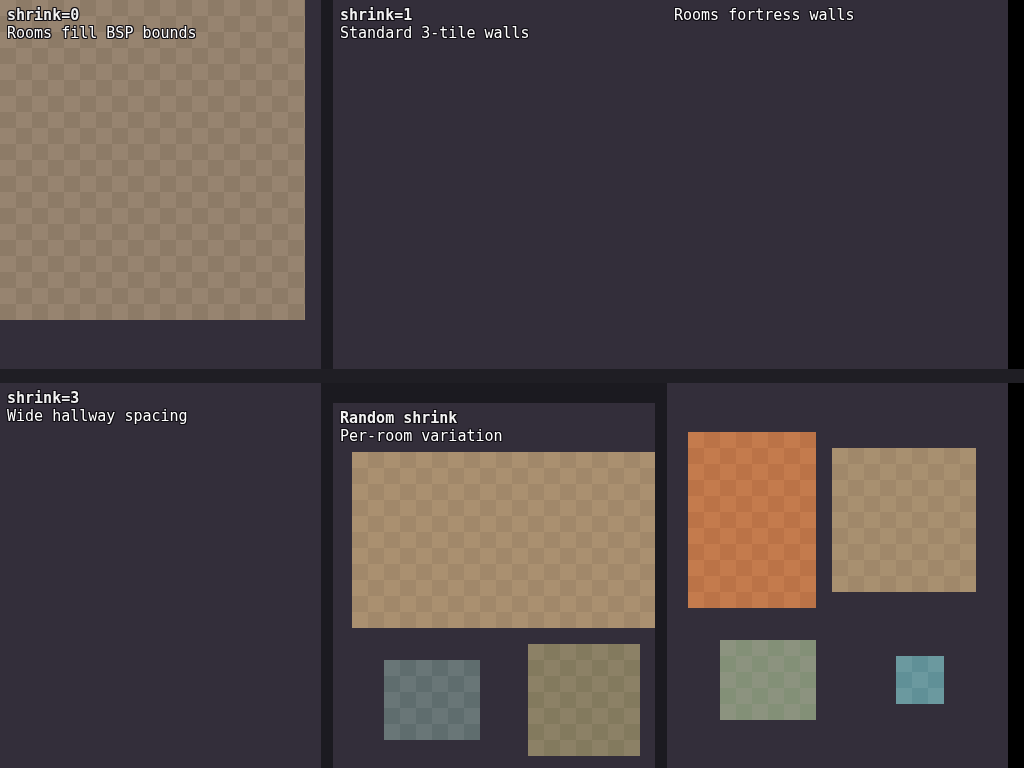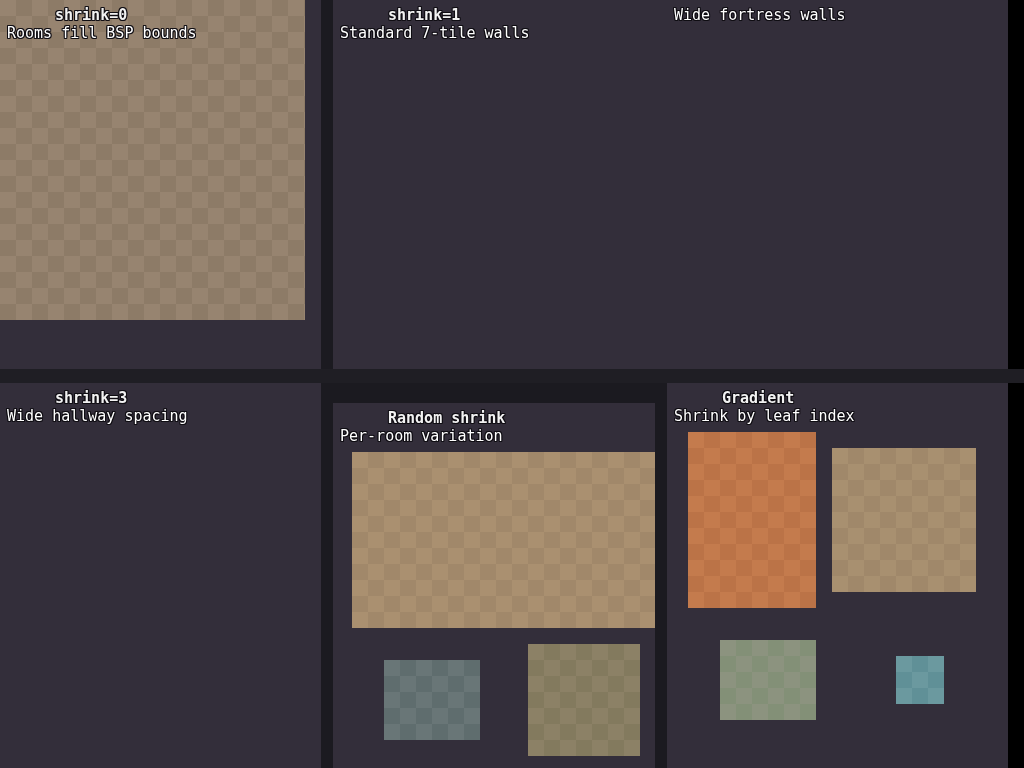--- a/index.html
+++ b/index.html
@@ -27,21 +27,21 @@
     background-size:32px 32px;
   }
   .caption{position:absolute;left:7px;top:6px;z-index:5;}
   .panel-title,.panel-sub{
     font-size:15px;line-height:18px;white-space:pre;
     text-shadow:
       -1px -1px 0 rgba(15,13,19,.9), 0 -1px 0 rgba(15,13,19,.9), 1px -1px 0 rgba(15,13,19,.9),
       -1px  0   0 rgba(15,13,19,.9),                             1px  0   0 rgba(15,13,19,.9),
       -1px  1px 0 rgba(15,13,19,.9), 0  1px 0 rgba(15,13,19,.9), 1px  1px 0 rgba(15,13,19,.9);
   }
-  .panel-title{font-weight:bold;color:#f2f2f2;margin-left:48px;}
+  .panel-title{font-weight:bold;color:#f2f2f2;}
   .panel-sub{font-weight:normal;color:#ffffff;}
 </style>
 </head>
 <body>
 
 <div class="stage">
   <div class="divider"></div>
   <div class="row-bg r1"></div>
   <div class="row-bg r2"></div>
 
@@ -52,28 +52,28 @@
     <div class="caption">
       <div class="panel-title">shrink=0</div>
       <div class="panel-sub">Rooms fill BSP bounds</div>
     </div>
   </div>
 
   <div class="panel p2">
     <div class="rooms"></div>
     <div class="caption">
       <div class="panel-title">shrink=1</div>
-      <div class="panel-sub">Standard 7-tile walls</div>
+      <div class="panel-sub">Standard 3-tile walls</div>
     </div>
   </div>
 
   <div class="panel p3">
     <div class="rooms"></div>
     <div class="caption">
-      <div class="panel-sub">Wide fortress walls</div>
+      <div class="panel-sub">Rooms fortress walls</div>
     </div>
   </div>
 
   <div class="panel p4">
     <div class="rooms"></div>
     <div class="caption">
       <div class="panel-title">shrink=3</div>
       <div class="panel-sub">Wide hallway spacing</div>
     </div>
   </div>
@@ -90,18 +90,14 @@
     </div>
   </div>
 
   <div class="panel p6">
     <div class="rooms">
         <div class="room" style="left: 21px; top: 49px; width: 128px; height: 176px; --light: #c47b4d; --dark: #bb7347;"></div>
         <div class="room" style="left: 165px; top: 65px; width: 144px; height: 144px; --light: #a89070; --dark: #a0886a;"></div>
         <div class="room" style="left: 53px; top: 257px; width: 96px; height: 80px; --light: #8c937f; --dark: #839077;"></div>
         <div class="room" style="left: 229px; top: 273px; width: 48px; height: 48px; --light: #6b999f; --dark: #609097;"></div>
       </div>
-    <div class="caption">
-      <div class="panel-title">Gradient</div>
-      <div class="panel-sub">Shrink by leaf index</div>
-    </div>
   </div>
 </div>
 
 </body></html>

